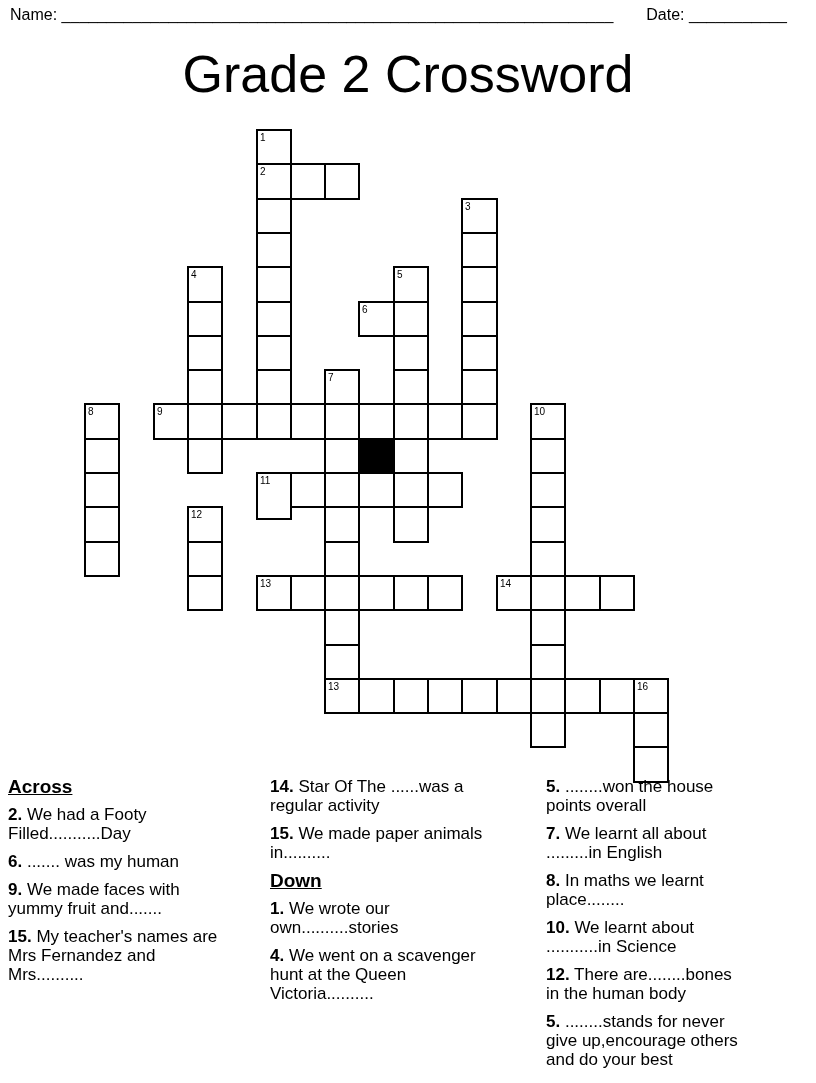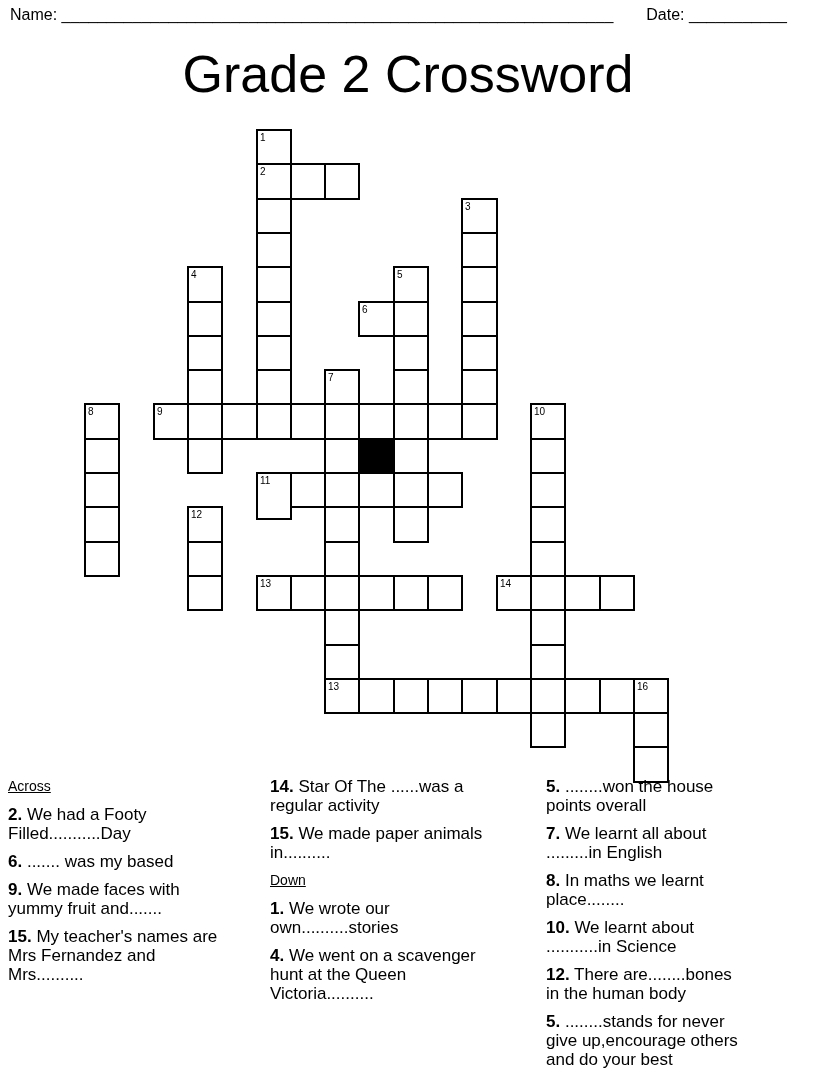--- a/index.html
+++ b/index.html
@@ -39,21 +39,21 @@
   
   .clues {
     position:absolute; top:777px;
     font-size:17px; line-height:19px;
   }
   .col1 { left:8px;   width:214px; }
   .col2 { left:270px; width:222px; }
   .col3 { left:546px; width:200px; }
   .clues p { margin:0 0 9px 0; }
   .heading {
-    font-size:14px; font-weight:normal;
+    font-size:19px; font-weight:bold;
   }
   .heading span { text-decoration:underline; }
   .clue b { font-weight:bold; }
 </style>
 </head>
 <body>
 
 <div class="header-row"><span>Name:</span> <span class="hdr-line">______________________________________________________________</span><span class="date-label">Date:</span> <span class="hdr-line">___________</span></div>
 
 <h1 class="title">Grade 2 Crossword</h1>
@@ -178,21 +178,21 @@
       <span class="cell-num">16</span>
     </div>
     <div class="cell" style="left: 633px; top: 712px; width: 36px; height: 36px;"></div>
     <div class="cell" style="left: 633px; top: 746px; width: 36px; height: 37px;"></div>
     <div class="cell black" style="left: 358px; top: 438px; width: 37px; height: 36px;"></div>
   </div>
 
 <div class="clues col1">
   <p class="heading"><span>Across</span></p>
   <p class="clue"><b>2.</b> <span>We had a Footy Filled...........Day</span></p>
-  <p class="clue"><b>6.</b> <span>....... was my based</span></p>
+  <p class="clue"><b>6.</b> <span>....... was my human</span></p>
   <p class="clue"><b>9.</b> <span>We made faces with yummy fruit and.......</span></p>
   <p class="clue"><b>15.</b> <span>My teacher's names are Mrs Fernandez and Mrs..........</span></p>
 </div>
 
 <div class="clues col2">
   <p class="clue"><b>14.</b> <span>Star Of The ......was a regular activity</span></p>
   <p class="clue"><b>15.</b> <span>We made paper animals in..........</span></p>
   <p class="heading"><span>Down</span></p>
   <p class="clue"><b>1.</b> <span>We wrote our own..........stories</span></p>
   <p class="clue"><b>4.</b> <span>We went on a scavenger hunt at the Queen Victoria..........</span></p>

